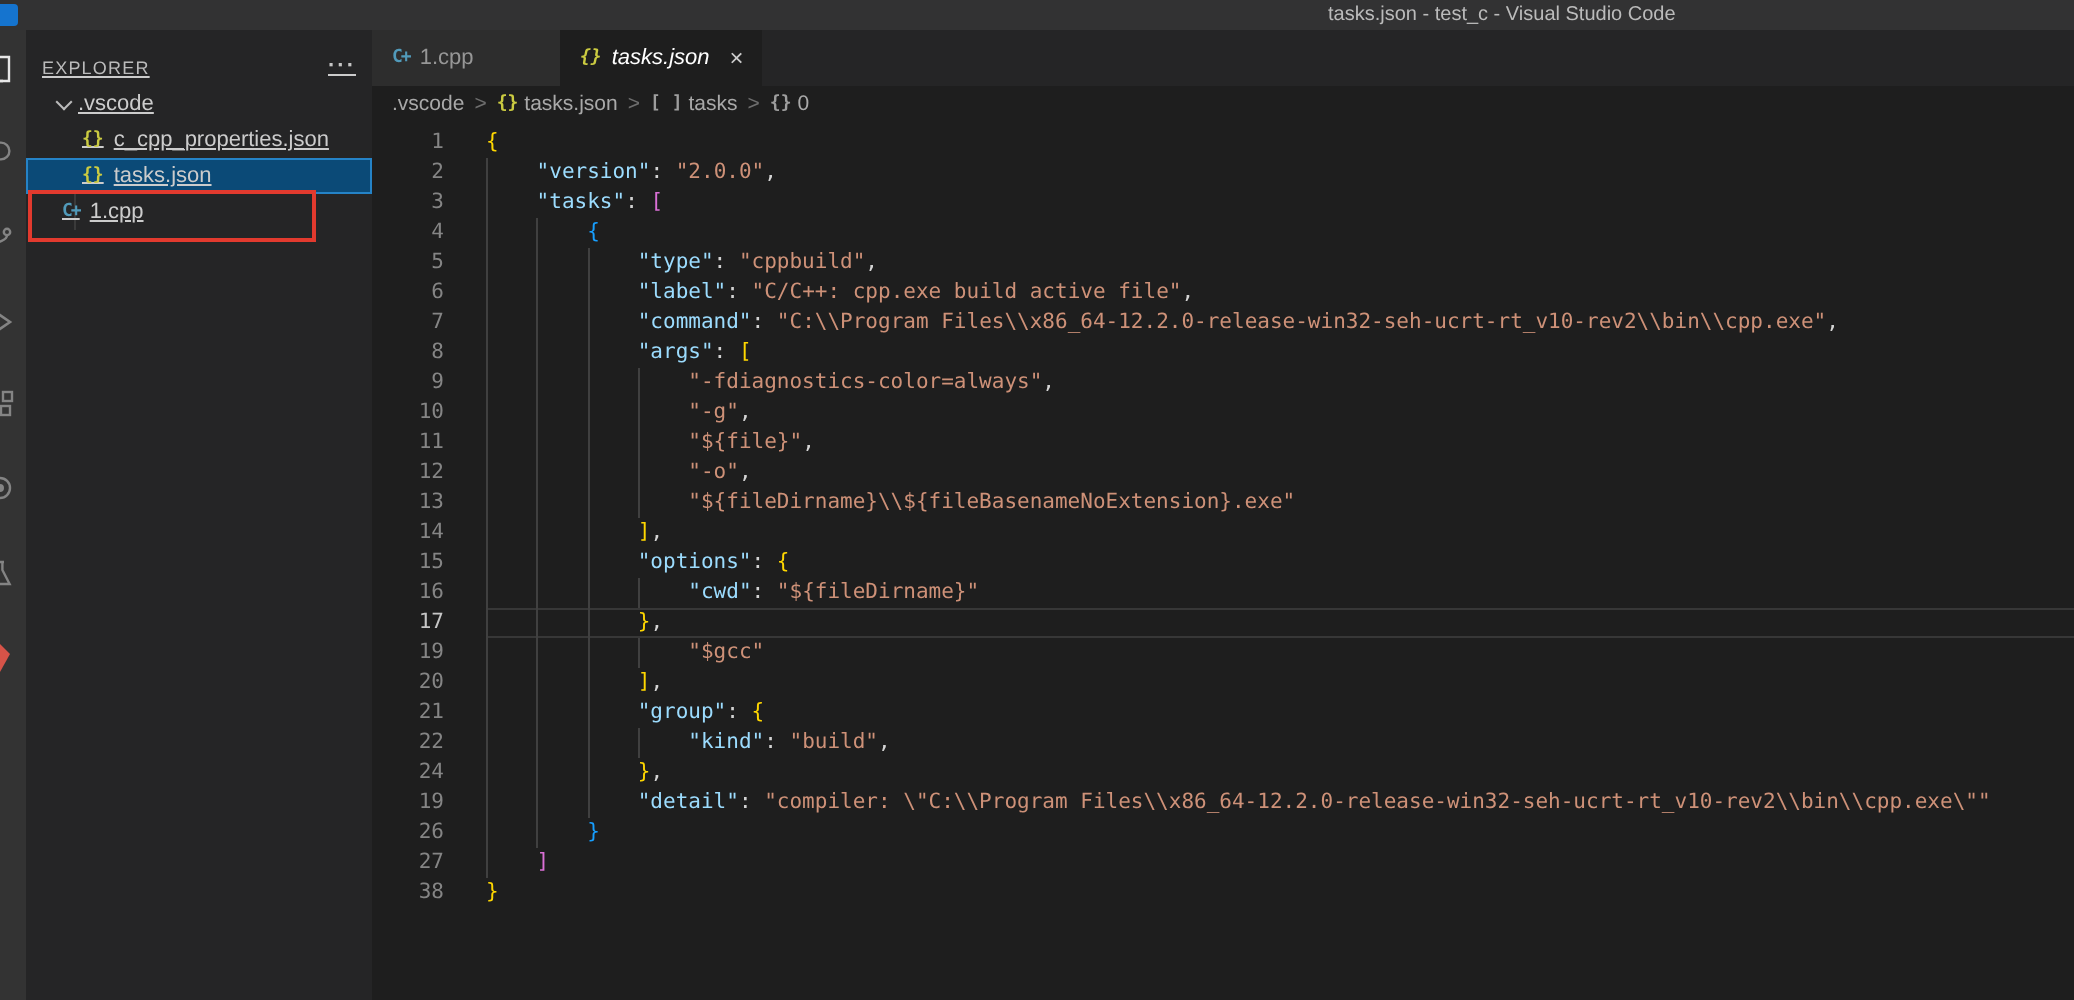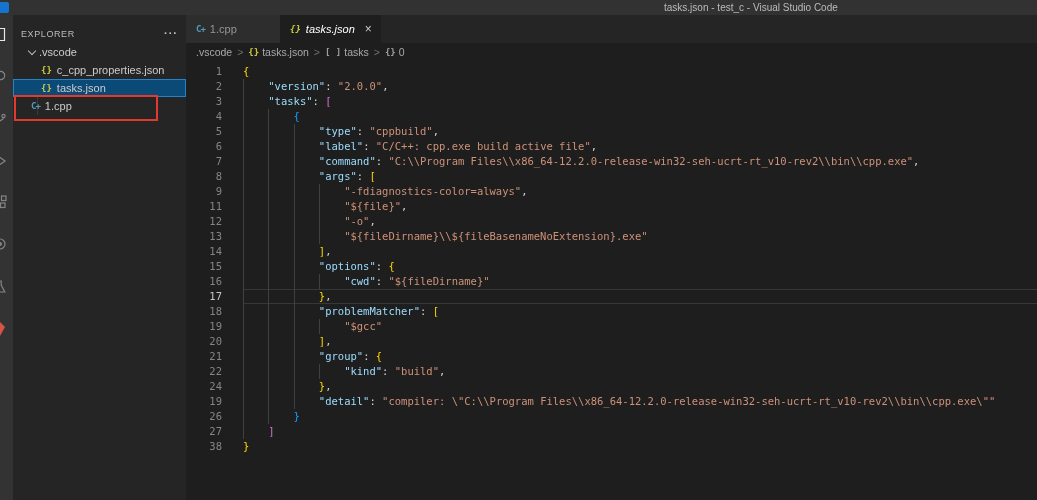--- a/index.html
+++ b/index.html
@@ -11,21 +11,21 @@
   .menus{display:flex;align-items:center;height:100%;}
   .menu-item{padding:0 6px;height:100%;display:flex;align-items:center;color:#cfcfcf;cursor:default;}
   .win-title{position:absolute;left:664px;top:0;height:100%;display:flex;align-items:center;color:#bbbbbb;}
   
   .main{display:flex;height:485px;}
   
   .activitybar{width:13px;background:#333333;flex:none;overflow:hidden;padding-top:12px;}
   .ab-icon{width:16px;height:16px;margin:0 0 26px -8px;}
   .ab-icon svg{display:block;}
   
-  .sidebar{width:173px;background:#252526;flex:none;position:relative;font-size:11px;}
+  .sidebar{width:173px;background:#252526;flex:none;position:relative;font-size:11px;text-decoration:underline;}
   .sb-row{display:flex;align-items:center;height:20px;padding:0 8px;}
   .sb-title{font-size:9px;letter-spacing:.6px;color:#bbbbbb;margin-top:2px;}
   .sb-more{margin-left:auto;color:#c5c5c5;font-weight:bold;letter-spacing:1px;cursor:pointer;}
   .proj-row{display:flex;align-items:center;height:18px;padding:0 4px;font-weight:bold;font-size:10.5px;color:#cccccc;}
   .proj-actions{margin-left:auto;display:flex;gap:5px;align-items:center;}
   .proj-actions svg{display:block;cursor:pointer;}
   .tree-item{display:flex;align-items:center;height:18px;color:#cccccc;cursor:pointer;position:relative;}
   .tree-item .chev{margin-right:4px;}
   .chev{width:5px;height:5px;border-right:1.3px solid #bbbbbb;border-bottom:1.3px solid #bbbbbb;
         transform:rotate(45deg);display:inline-block;flex:none;margin-top:-3px;}
@@ -203,20 +203,24 @@
           </div>
           <div class="cl">
             <span class="ln">8</span>
             <span class="lc"><i class="ig" style="left: 0px;"></i><i class="ig" style="left: 25.28px;"></i><i class="ig" style="left: 50.56px;"></i><span>            </span><span class="tk-key">"args"</span><span class="tk-pun">: </span><span class="tk-b1">[</span></span>
           </div>
           <div class="cl">
             <span class="ln">9</span>
             <span class="lc"><i class="ig" style="left: 0px;"></i><i class="ig" style="left: 25.28px;"></i><i class="ig" style="left: 50.56px;"></i><i class="ig" style="left: 75.84px;"></i><span>                </span><span class="tk-str">"-fdiagnostics-color=always"</span><span class="tk-pun">,</span></span>
           </div>
           <div class="cl">
+            <span class="ln">10</span>
+            <span class="lc"><i class="ig" style="left: 0px;"></i><i class="ig" style="left: 25.28px;"></i><i class="ig" style="left: 50.56px;"></i><i class="ig" style="left: 75.84px;"></i><span>                </span><span class="tk-str">"-g"</span><span class="tk-pun">,</span></span>
+          </div>
+          <div class="cl">
             <span class="ln">11</span>
             <span class="lc"><i class="ig" style="left: 0px;"></i><i class="ig" style="left: 25.28px;"></i><i class="ig" style="left: 50.56px;"></i><i class="ig" style="left: 75.84px;"></i><span>                </span><span class="tk-str">"${file}"</span><span class="tk-pun">,</span></span>
           </div>
           <div class="cl">
             <span class="ln">12</span>
             <span class="lc"><i class="ig" style="left: 0px;"></i><i class="ig" style="left: 25.28px;"></i><i class="ig" style="left: 50.56px;"></i><i class="ig" style="left: 75.84px;"></i><span>                </span><span class="tk-str">"-o"</span><span class="tk-pun">,</span></span>
           </div>
           <div class="cl">
             <span class="ln">13</span>
             <span class="lc"><i class="ig" style="left: 0px;"></i><i class="ig" style="left: 25.28px;"></i><i class="ig" style="left: 50.56px;"></i><i class="ig" style="left: 75.84px;"></i><span>                </span><span class="tk-str">"${fileDirname}\\${fileBasenameNoExtension}.exe"</span></span>
@@ -231,24 +235,20 @@
           </div>
           <div class="cl">
             <span class="ln">16</span>
             <span class="lc"><i class="ig" style="left: 0px;"></i><i class="ig" style="left: 25.28px;"></i><i class="ig" style="left: 50.56px;"></i><i class="ig" style="left: 75.84px;"></i><span>                </span><span class="tk-key">"cwd"</span><span class="tk-pun">: </span><span class="tk-str">"${fileDirname}"</span></span>
           </div>
           <div class="cl active">
             <span class="ln">17</span>
             <span class="lc"><i class="ig" style="left: 0px;"></i><i class="ig" style="left: 25.28px;"></i><i class="ig" style="left: 50.56px;"></i><span>            </span><span class="tk-b1">}</span><span class="tk-pun">,</span></span>
           </div>
           <div class="cl">
-            <span class="ln">18</span>
-            <span class="lc"><i class="ig" style="left: 0px;"></i><i class="ig" style="left: 25.28px;"></i><i class="ig" style="left: 50.56px;"></i><span>            </span><span class="tk-key">"problemMatcher"</span><span class="tk-pun">: </span><span class="tk-b1">[</span></span>
-          </div>
-          <div class="cl">
             <span class="ln">19</span>
             <span class="lc"><i class="ig" style="left: 0px;"></i><i class="ig" style="left: 25.28px;"></i><i class="ig" style="left: 50.56px;"></i><i class="ig" style="left: 75.84px;"></i><span>                </span><span class="tk-str">"$gcc"</span></span>
           </div>
           <div class="cl">
             <span class="ln">20</span>
             <span class="lc"><i class="ig" style="left: 0px;"></i><i class="ig" style="left: 25.28px;"></i><i class="ig" style="left: 50.56px;"></i><span>            </span><span class="tk-b1">]</span><span class="tk-pun">,</span></span>
           </div>
           <div class="cl">
             <span class="ln">21</span>
             <span class="lc"><i class="ig" style="left: 0px;"></i><i class="ig" style="left: 25.28px;"></i><i class="ig" style="left: 50.56px;"></i><span>            </span><span class="tk-key">"group"</span><span class="tk-pun">: </span><span class="tk-b1">{</span></span>

